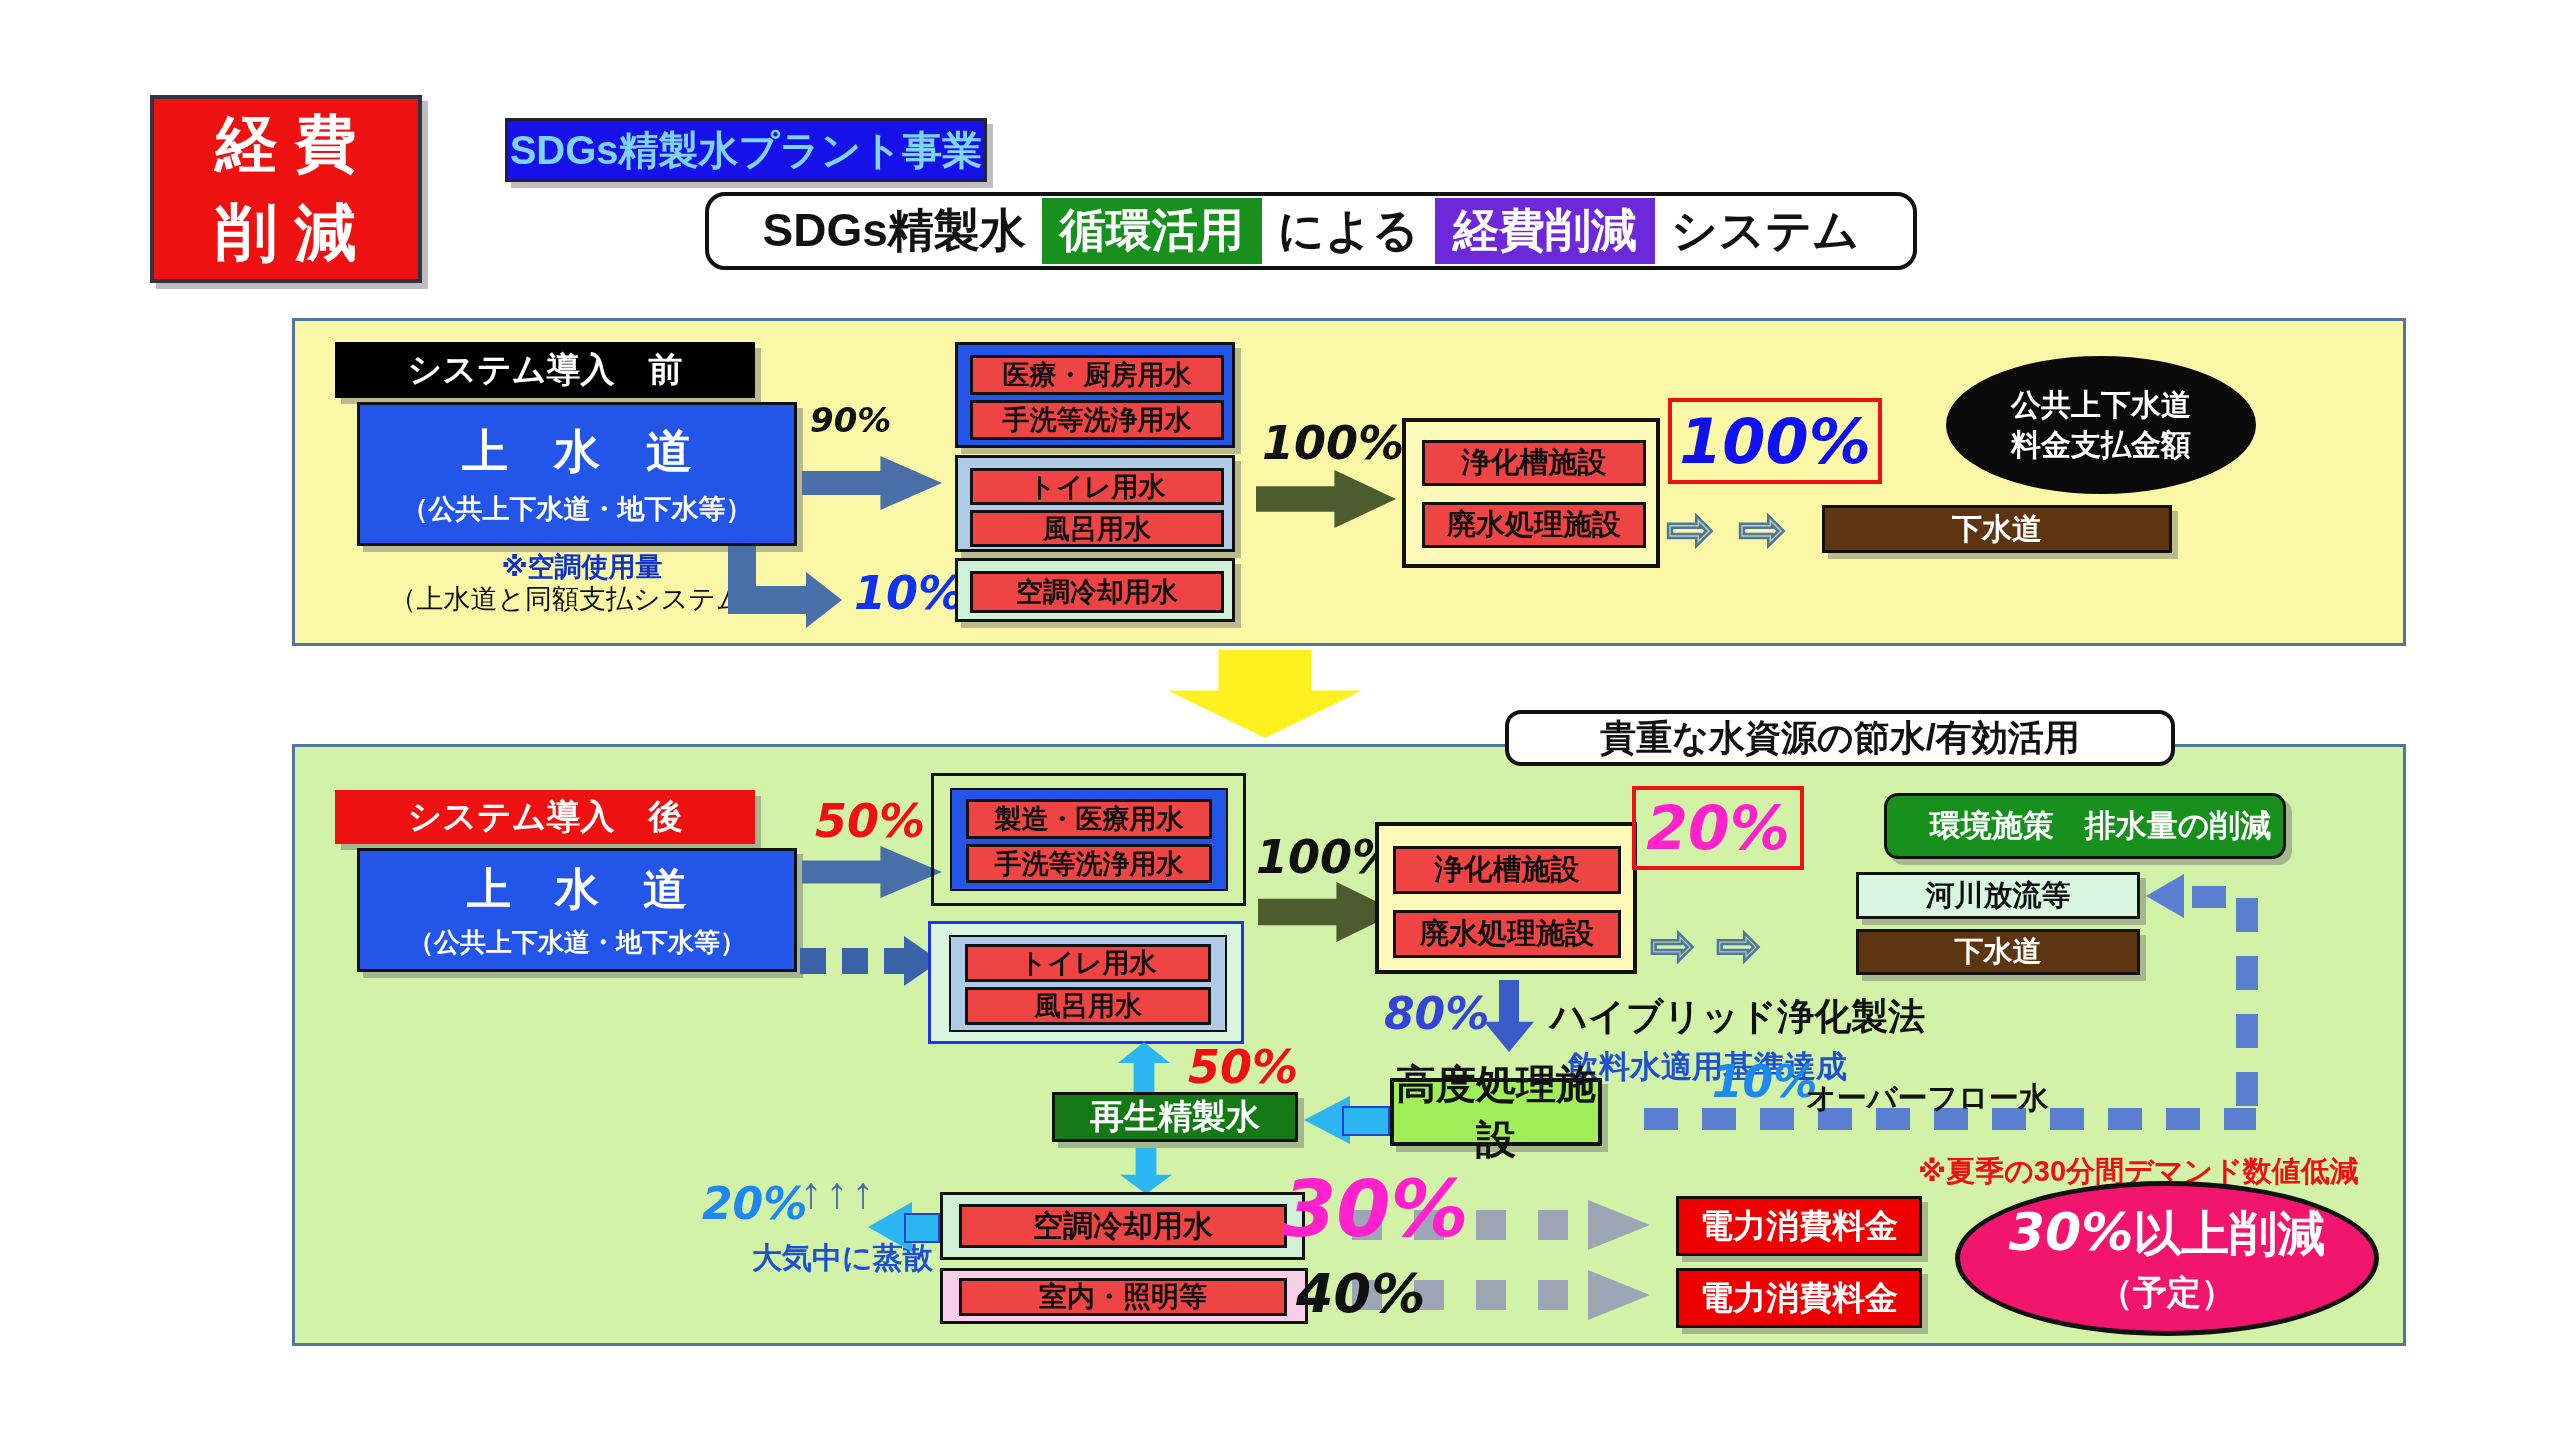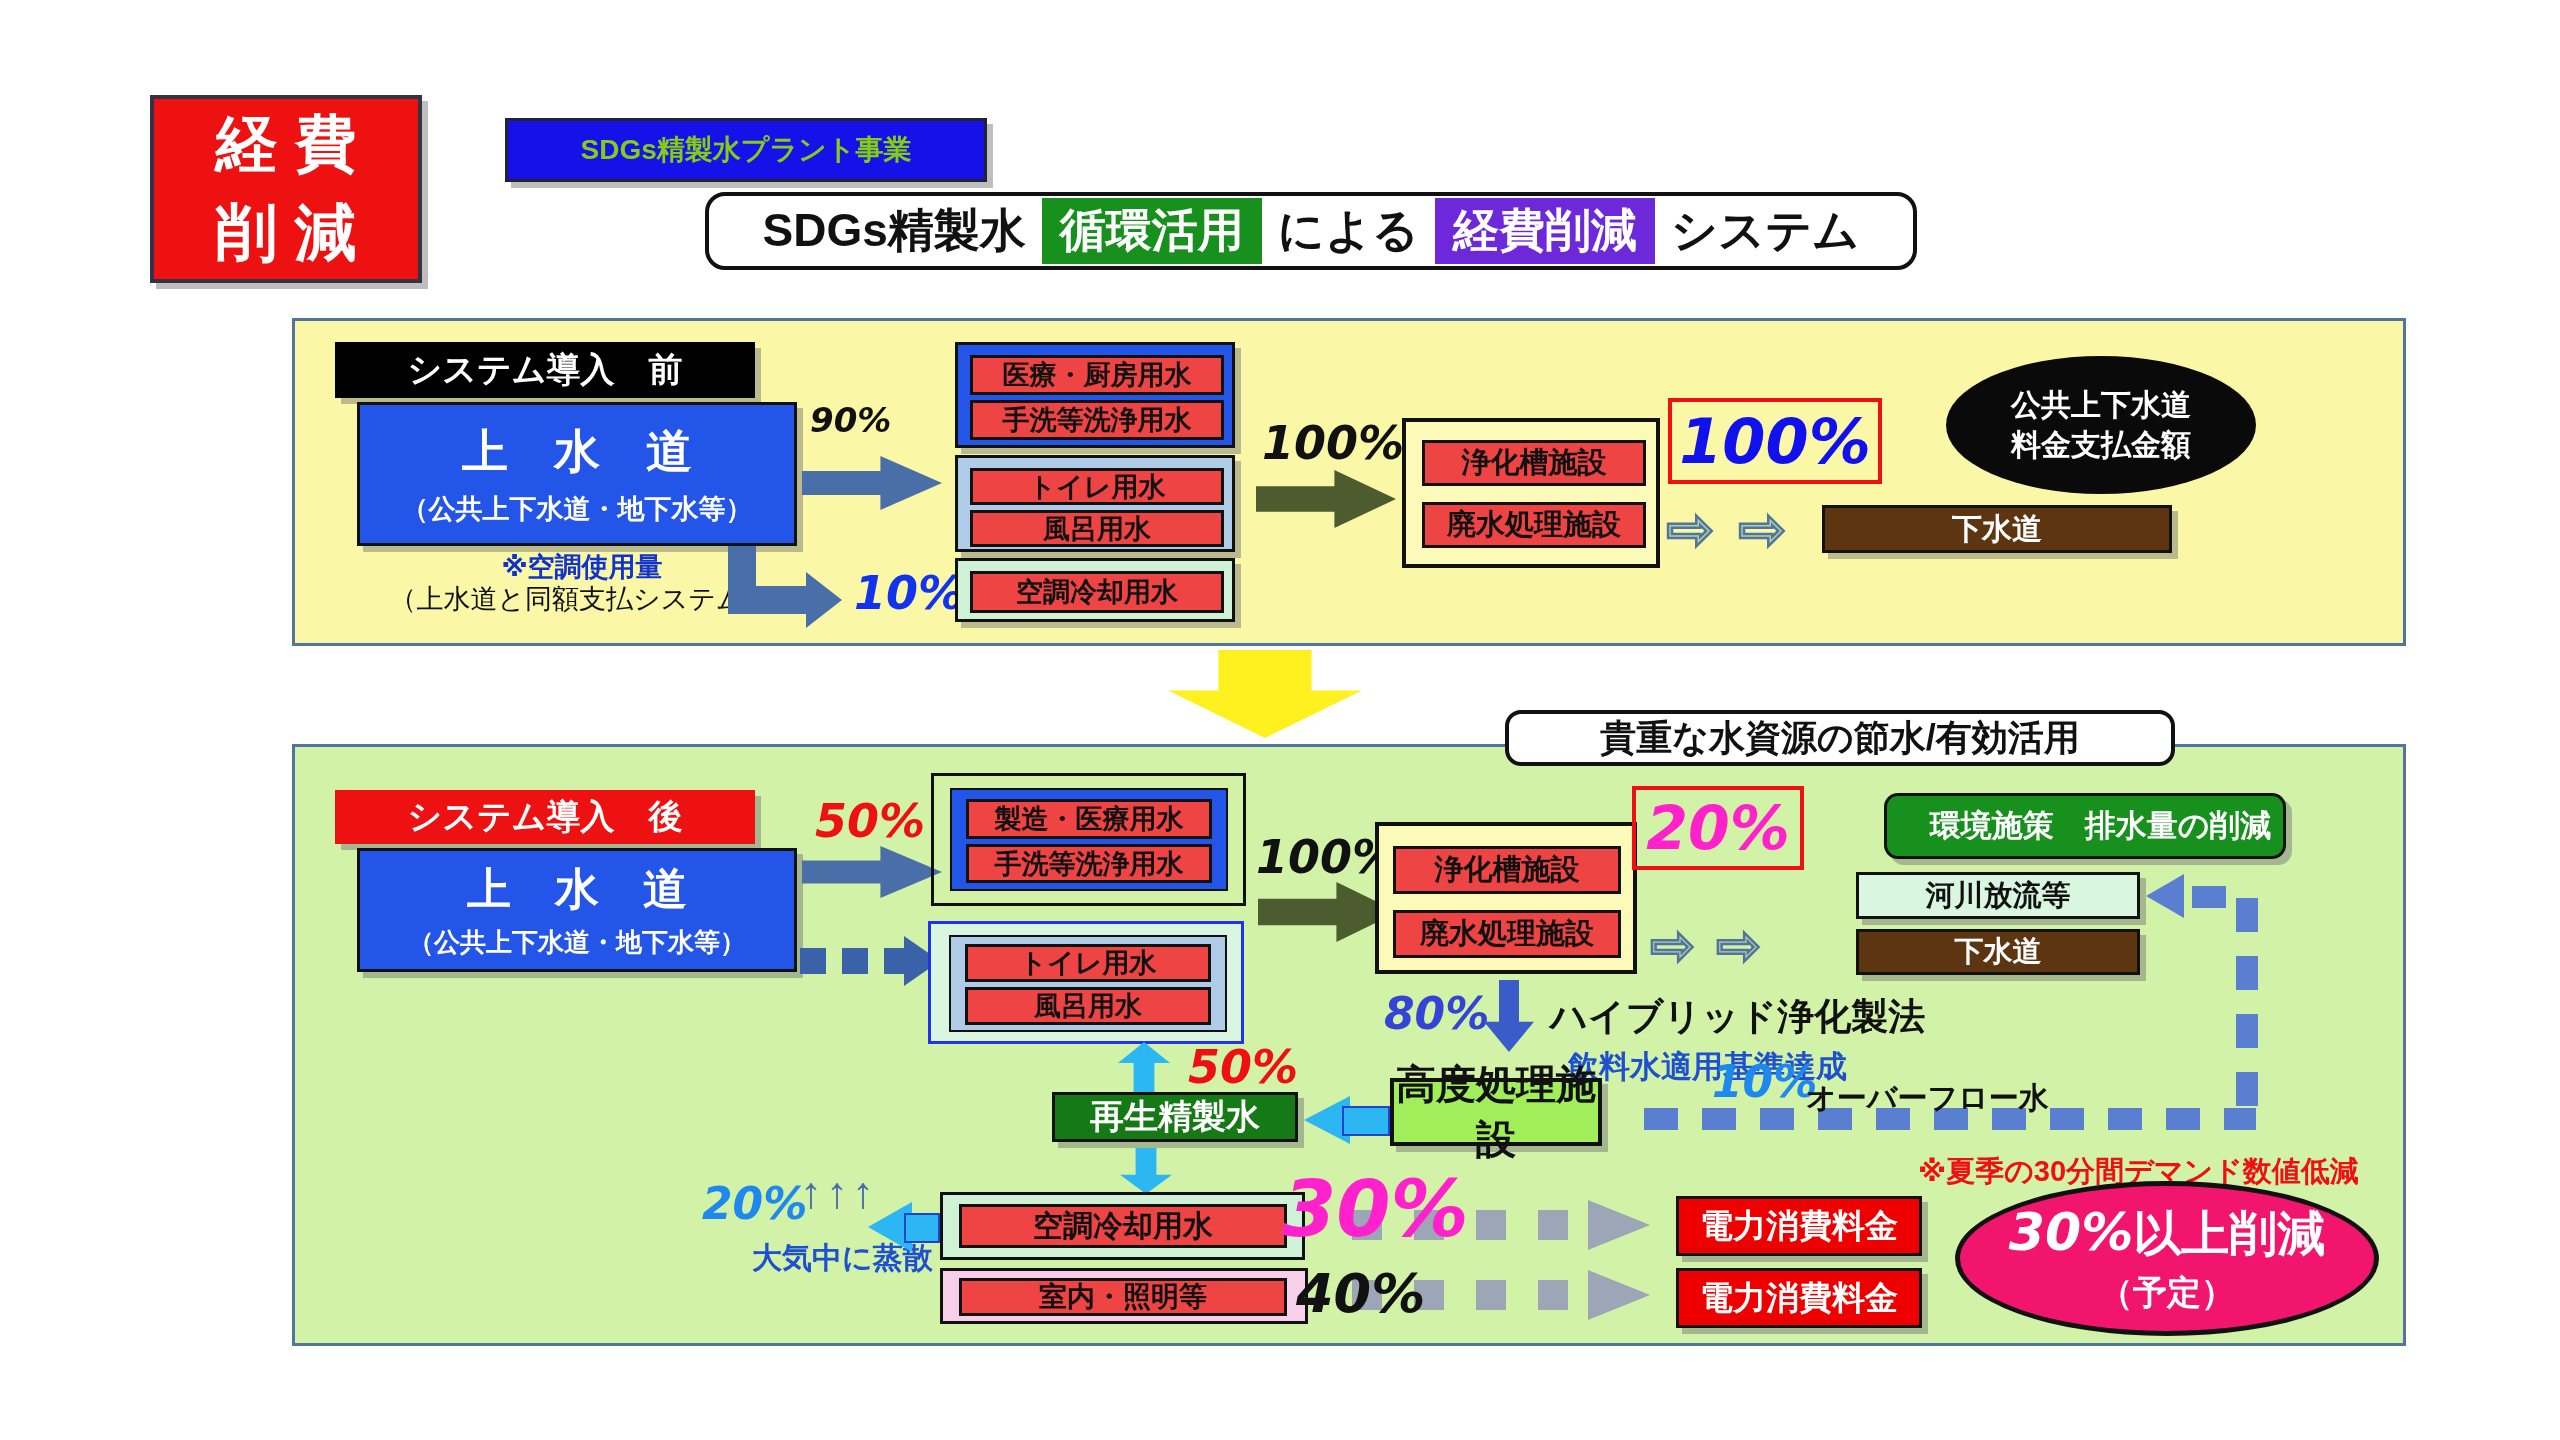--- a/index.html
+++ b/index.html
@@ -31,21 +31,21 @@
 </head>
 <body>
 
 <div id="stage">
 
   <div class="abs col shadow" style="left:150px;top:95px;width:272px;height:188px;background:#EE1111;border:4px solid #334;color:#fff;font-size:62px;font-weight:bold;line-height:1.3;">
     <div>経 費</div>
     <div>削 減</div>
   </div>
 
-  <div class="abs ctr shadow" style="left:505px;top:118px;width:482px;height:64px;background:#1511E8;border:3px solid #223;color:#84cc16;font-size:28px;font-weight:bold;">SDGs精製水プラント事業</div>
+  <div class="abs ctr shadow" style="left:505px;top:118px;width:482px;height:64px;background:#1511E8;border:3px solid #223;color:#7dd3fc;font-size:40px;font-weight:bold;">SDGs精製水プラント事業</div>
 
   <div class="abs ctr" style="left:705px;top:192px;width:1212px;height:78px;background:#fff;border:4px solid #111;border-radius:20px;font-size:46px;font-weight:bold;color:#111;gap:16px;white-space:nowrap;">
     <span>SDGs精製水</span>
     <span style="background:#18901E;color:#fff;padding:2px 18px;">循環活用</span>
     <span>による</span>
     <span style="background:#6d28d9;color:#fff;padding:2px 18px;">経費削減</span>
     <span>システム</span>
   </div>
 
   <div class="abs panel" style="left:292px;top:318px;width:2114px;height:328px;background:#FAF8A6;"></div>

